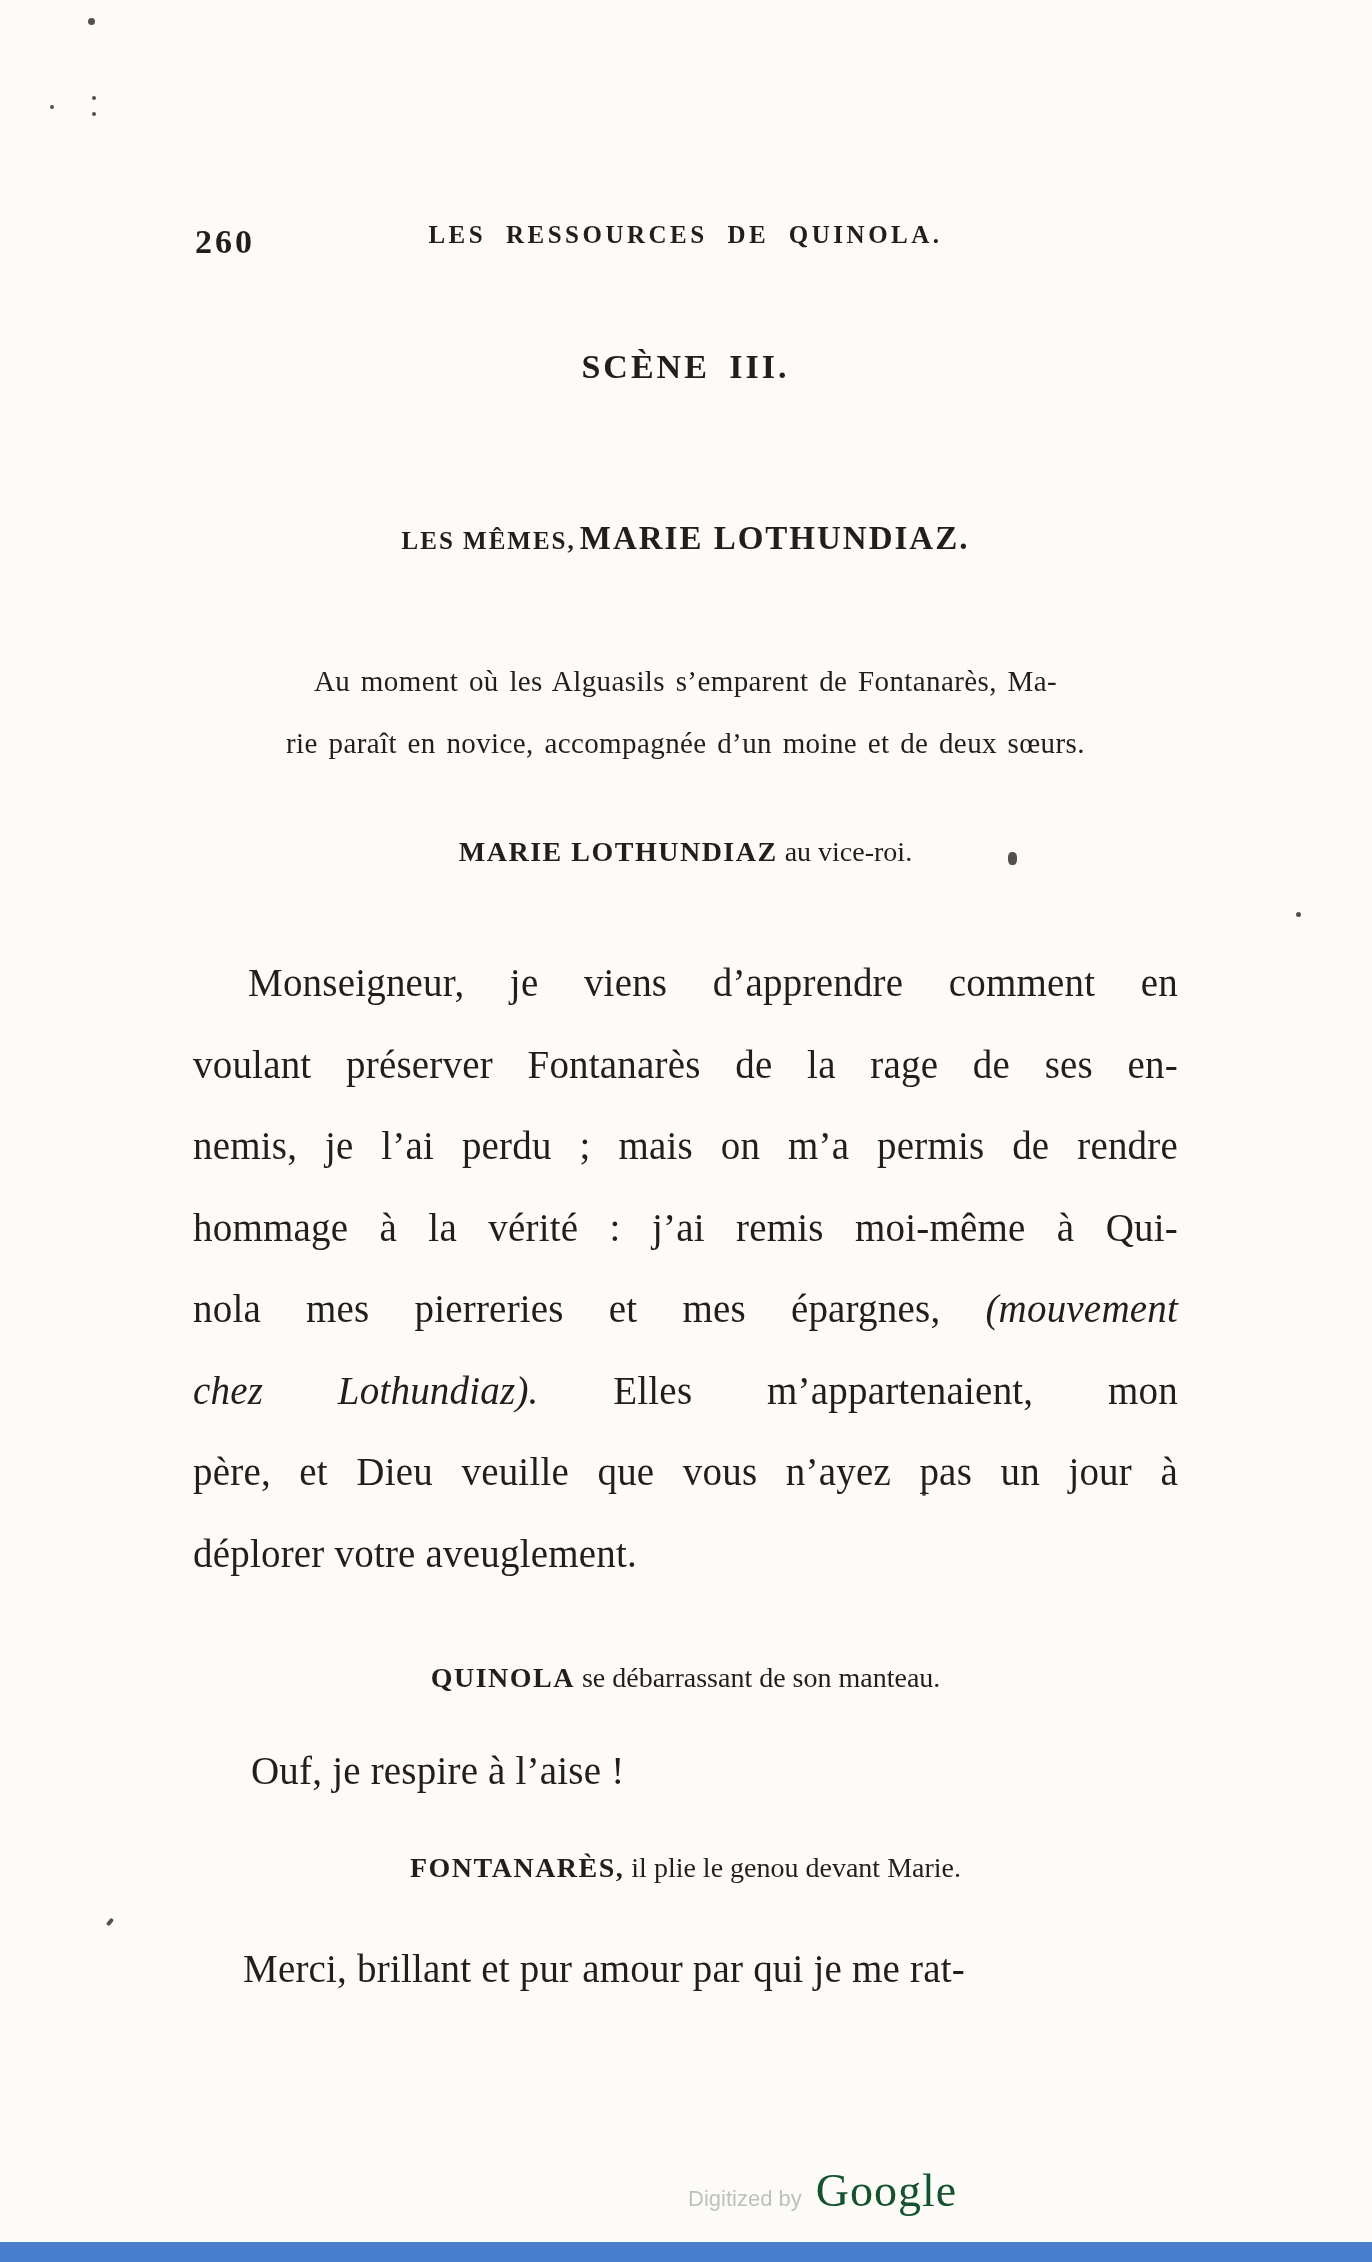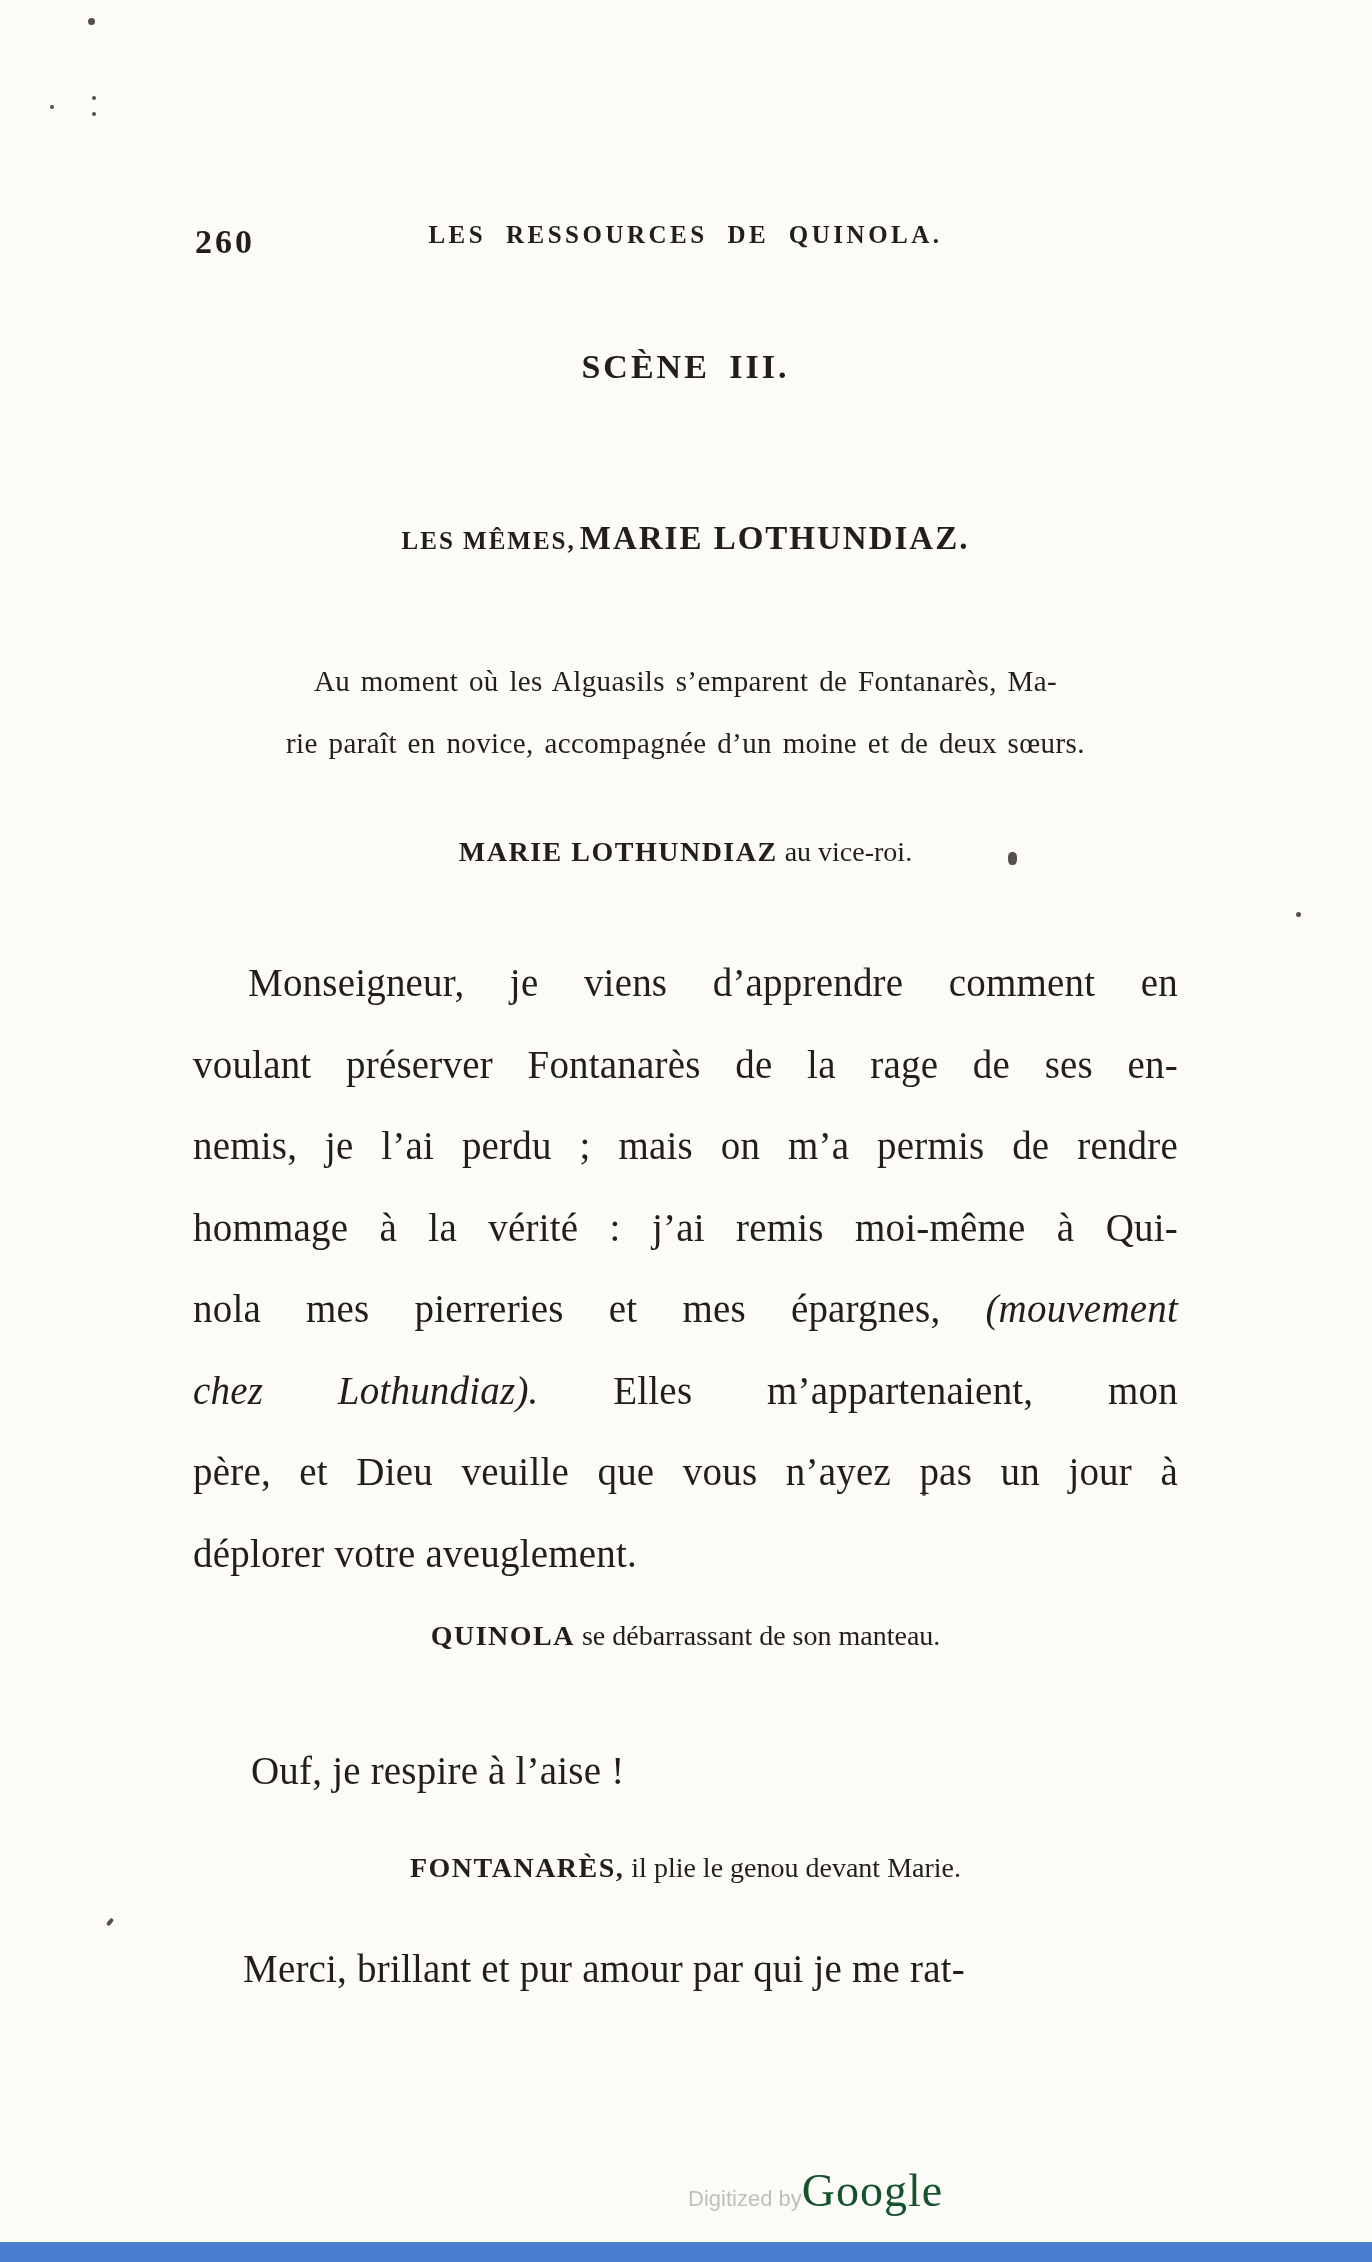--- a/index.html
+++ b/index.html
@@ -41,38 +41,38 @@
     top:650px; text-align:center;
     font-size:29px; line-height:62px;
     letter-spacing:0.4px; word-spacing:3px;
   }
 
   
   .speaker-heading { text-align:center; font-size:28px; }
   .speaker-heading .speaker { font-weight:bold; letter-spacing:1.5px; }
   .speaker-heading .note { font-weight:normal; }
   .marie-heading { top:836px; }
-  .quinola-heading { top:1620px; }
+  .quinola-heading { top:1662px; }
   .fontanares-heading { top:1852px; }
 
   
   .speech { top:942px; font-size:39px; line-height:81.5px; letter-spacing:0.2px; }
   .jline { text-align:justify; text-align-last:justify; white-space:normal; }
   .lastline { text-align:left; }
   .indent1 { text-indent:55px; }
   .it { font-style:italic; }
 
   .single-speech { font-size:39px; letter-spacing:0.2px; }
   .ouf-line { top:1748px; text-indent:58px; }
   .merci-line { top:1946px; text-indent:50px; }
 
   
   .watermark {
     position:absolute; top:2164px; left:688px;
-    display:flex; align-items:baseline; 
+    display:flex; align-items:baseline; gap:14px;
   }
   .digitized-by { font-size:22px; color:#bfbfbc; font-family:"Liberation Sans", sans-serif; }
   .google-logo { font-size:46px; color:#14532d; letter-spacing:1px; font-family:Liberation Serif, serif; }
 
   
   .scan-strip {
     position:absolute; left:0; right:0; bottom:0; height:20px;
     background:#4a7fd0;
   }
 

